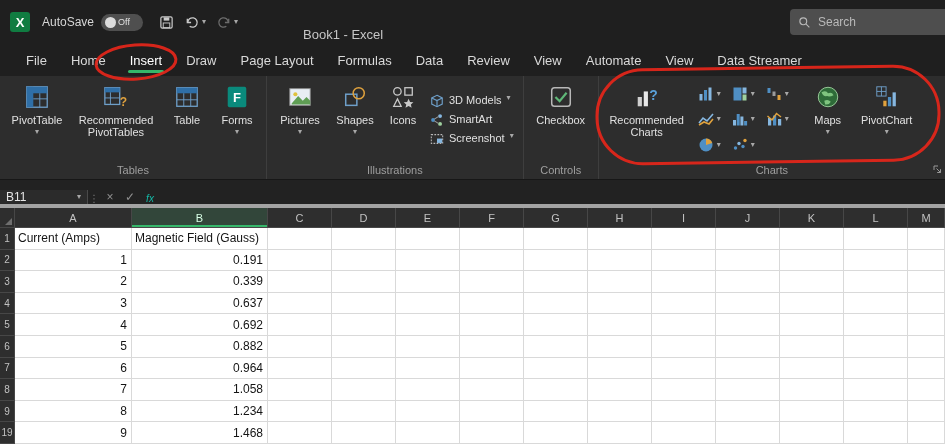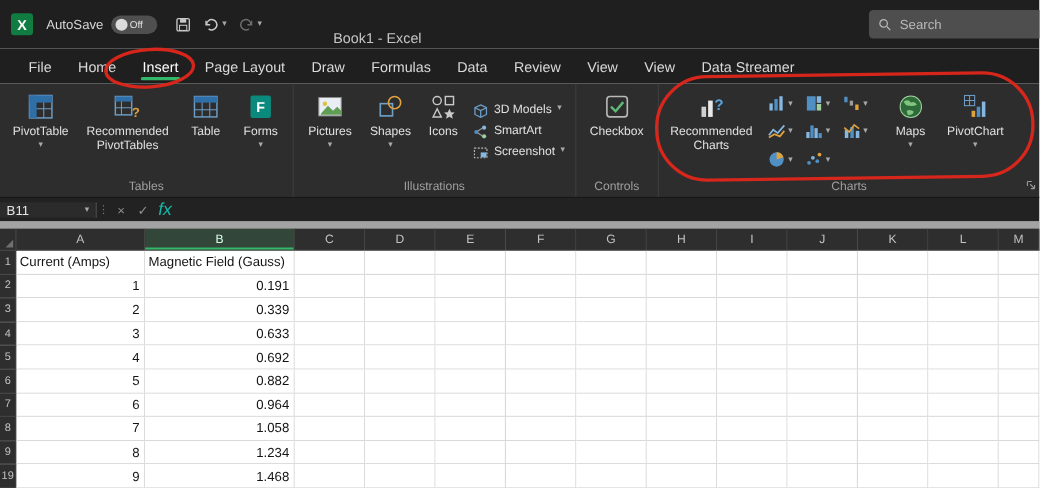--- a/index.html
+++ b/index.html
@@ -41,25 +41,25 @@
   .mini-btn { display:flex; align-items:center; gap:3px; height:24px; padding-left:2px; border-radius:2px; }
   .mini-ic { display:flex; align-items:center; }
   .launcher { position:absolute; right:3px; bottom:3px; }
 
   .w-pivottable{width:64px}.w-recpt{width:90px}.w-table{width:48px}.w-forms{width:48px}
   .w-pictures{width:56px}.w-shapes{width:50px}.w-icons{width:42px}
   .w-checkbox{width:64px}
   .w-recch{width:86px}.w-maps{width:48px}.w-pivotchart{width:66px}
 
   
-  .fbar { height:28px; background:#222222; display:flex; align-items:center; border-bottom:7px solid #a3a3a3; flex:0 0 auto; }
+  .fbar { height:28px; background:#222222; display:flex; align-items:flex-end; border-bottom:4px solid #a3a3a3; flex:0 0 auto; }
   .namebox { width:88px; display:flex; align-items:center; justify-content:space-between; padding:0 6px; background:#2b2b2b; border-right:1px solid #4a4a4a; color:#e6e6e6; font-size:12px; }
   .fdots { width:12px; display:flex; align-items:center; justify-content:center; color:#7a7a7a; font-size:10px; }
   .fbtn { width:20px; display:flex; align-items:center; justify-content:center; color:#8f8f8f; font-size:12px; }
-  .fx { font-style:italic; color:#14b8a6; font-size:16px; }
+  .fx { font-style:italic; color:#14b8a6; font-size:10px; }
   .finput { flex:1; background:#1f1f1f; border-left:1px solid #4a4a4a; color:#e6e6e6; font-size:12px; display:flex; align-items:center; padding:0 6px; }
 
   
   .sheet { flex:1; display:flex; flex-direction:column; background:#fff; min-height:0; }
   .chead { height:20px; display:flex; background:#2e2e2e; flex:0 0 auto; }
   .corner { width:15px; border-right:1px solid #474747; border-bottom:1px solid #474747; position:relative; background:#2e2e2e; }
   .corner::after { content:""; position:absolute; right:2px; bottom:2px; border-left:7px solid transparent; border-bottom:7px solid #6f6f6f; }
   .col-h { display:flex; align-items:center; justify-content:center; font-size:11px; color:#c2c2c2; border-right:1px solid #474747; border-bottom:1px solid #474747; background:#2e2e2e; }
   .col-h.sel { background:#32463a; color:#d8ffe6; box-shadow:inset 0 -2px 0 #35b76a; }
   .rows { flex:1; display:grid; grid-template-rows:repeat(10,1fr); min-height:0; }
@@ -115,26 +115,27 @@
         <line x1="10" y1="10" x2="14" y2="14" stroke="#b9b9b9" stroke-width="1.4"></line>
       </svg>
     <span>Search</span>
   </div>
 </div>
 
 <div class="menubar">
     <div class="tab">File</div>
     <div class="tab">Home</div>
     <div class="tab active">Insert</div>
+    <div class="tab">Draw</div>
     <div class="tab">Page Layout</div>
-    <div class="tab">Draw</div>
     <div class="tab">Formulas</div>
     <div class="tab">Data</div>
     <div class="tab">Review</div>
     <div class="tab">View</div>
+    <div class="tab">Automate</div>
     <div class="tab">View</div>
     <div class="tab">Data Streamer</div>
   </div>
 
 <div class="ribbon">
 
   <div class="rgroup">
     <div class="rbody">
       <div class="rbtn w-pivottable">
         <span class="ric">
@@ -487,21 +488,21 @@
         <div class="cell col-std"></div>
         <div class="cell col-std"></div>
         <div class="cell col-std"></div>
         <div class="cell col-std"></div>
         <div class="cell col-std"></div>
         <div class="cell col-last"></div>
       </div>
       <div class="srow">
         <div class="row-h">4</div>
         <div class="cell col-a ar">3</div>
-        <div class="cell col-b ar">0.633</div>
+        <div class="cell col-b ar">0.637</div>
         <div class="cell col-std"></div>
         <div class="cell col-std"></div>
         <div class="cell col-std"></div>
         <div class="cell col-std"></div>
         <div class="cell col-std"></div>
         <div class="cell col-std"></div>
         <div class="cell col-std"></div>
         <div class="cell col-std"></div>
         <div class="cell col-std"></div>
         <div class="cell col-std"></div>

